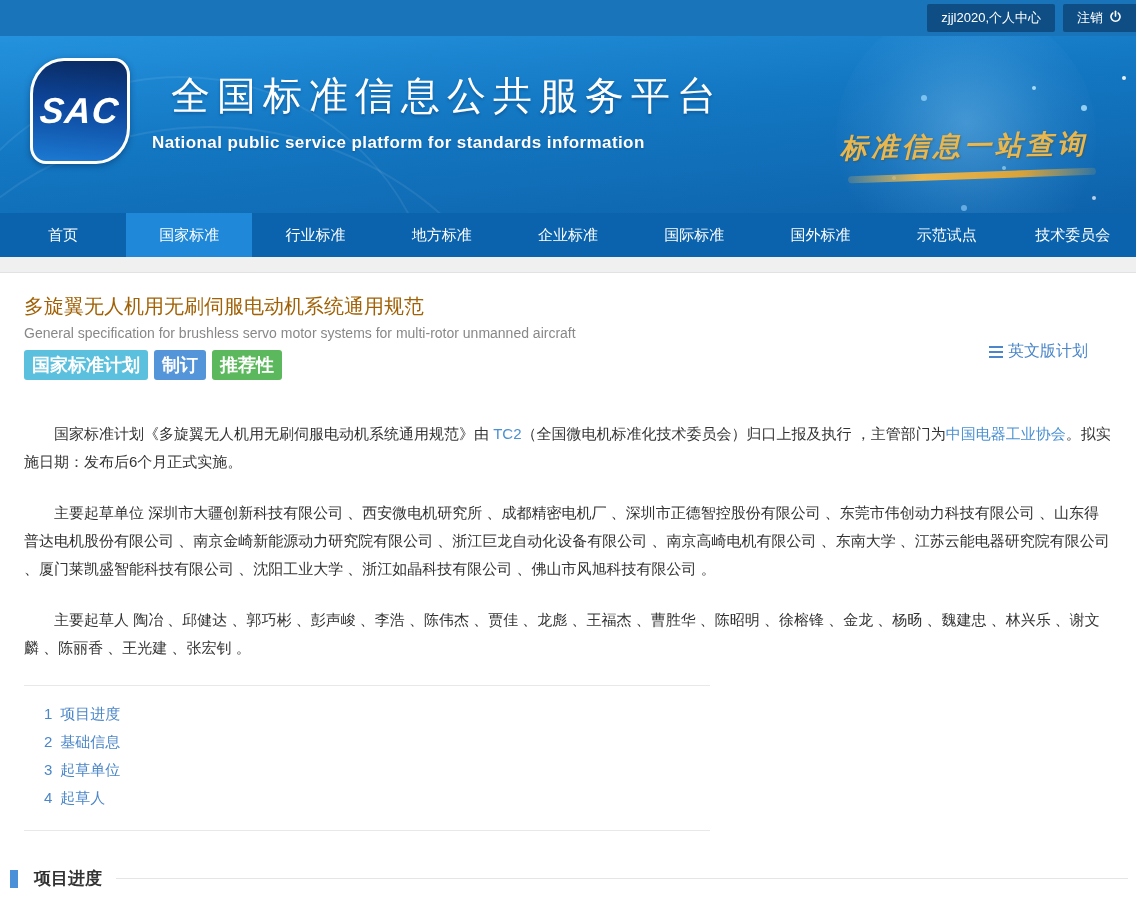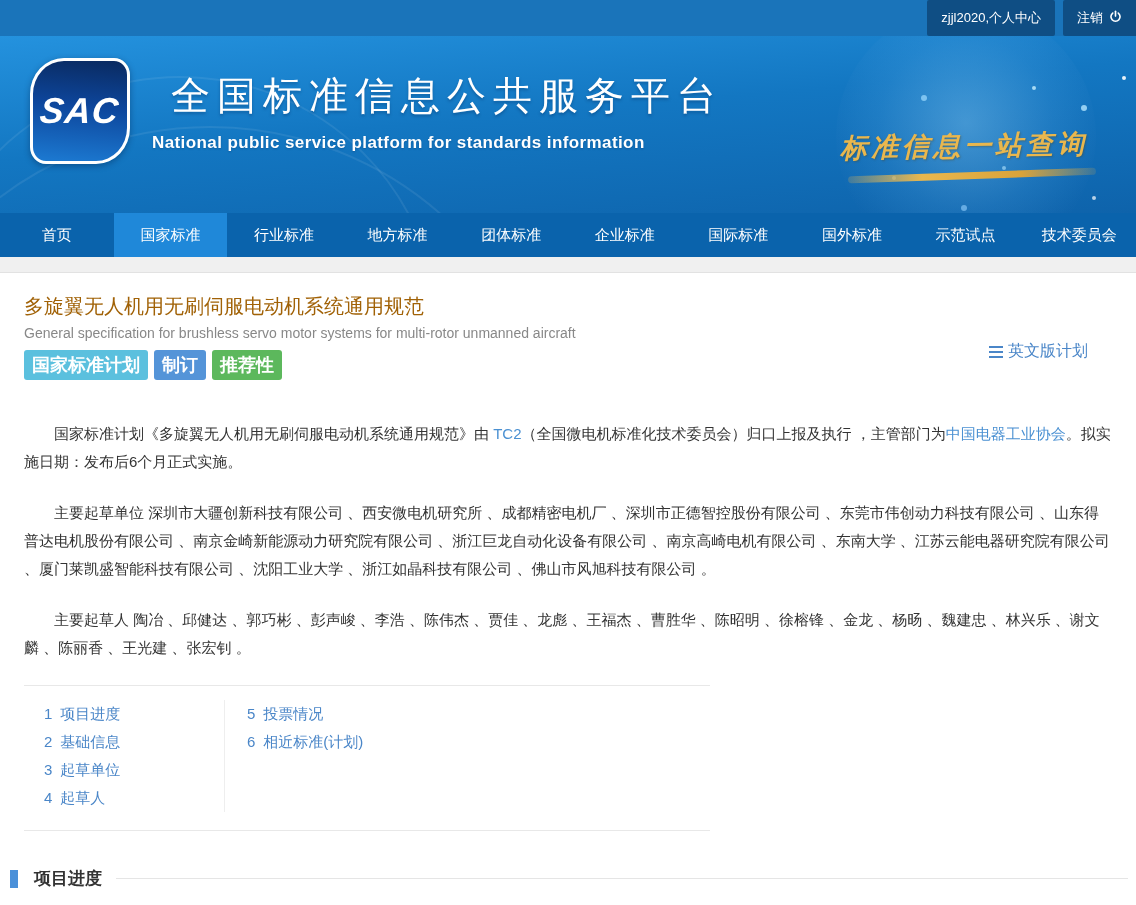--- a/index.html
+++ b/index.html
@@ -1,21 +1,21 @@
 <!DOCTYPE html>
 <html><head>
 <meta charset="utf-8">
 <style>
   * { margin:0; padding:0; box-sizing:border-box; }
   html,body { width:1136px; height:905px; overflow:hidden; background:#fff;
     font-family:"Liberation Sans","DejaVu Sans",sans-serif; }
 
   
   .topbar { height:36px; background:#1a74ba; display:flex; justify-content:flex-end; align-items:center; gap:8px; padding-right:0; }
-  .topbar .tb-btn { height:36px; background:#0f4e84; color:#fff; font-size:13px; display:flex; align-items:center; padding:0 14px; border-radius:2px; cursor:pointer; }
+  .topbar .tb-btn { height:28px; background:#0f4e84; color:#fff; font-size:13px; display:flex; align-items:center; padding:0 14px; border-radius:2px; cursor:pointer; }
   .topbar .tb-btn.logout { margin-right:0; border-radius:2px 0 0 2px; }
   .pw-icon { display:inline-block; margin-left:6px; }
 
   
   .header { position:relative; height:177px; overflow:hidden;
     background:linear-gradient(175deg,#2492de 0%,#1377c2 45%,#0e63ab 100%); }
   .header .arc { position:absolute; border:2px solid rgba(255,255,255,0.08); border-radius:50%; }
   .arc1 { width:520px; height:520px; left:-80px; top:40px; }
   .arc2 { width:700px; height:700px; left:-140px; top:90px; border-color:rgba(255,255,255,0.05); }
   .globe { position:absolute; right:40px; top:-30px; width:260px; height:260px; border-radius:50%;
@@ -114,21 +114,20 @@
   </div>
   <div class="slogan">标准信息一站查询</div>
   <div class="slogan-stroke"></div>
 </div>
 
 <div class="nav">
   <a>首页</a>
   <a class="active">国家标准</a>
   <a>行业标准</a>
   <a>地方标准</a>
-  <a>团体标准</a>
   <a>企业标准</a>
   <a>国际标准</a>
   <a>国外标准</a>
   <a>示范试点</a>
   <a>技术委员会</a>
 </div>
 <div class="band"></div>
 
 <div class="content">
   <div class="title-wrap">
@@ -152,24 +151,20 @@
   </div>
 
   <div class="toc">
     <div class="toc-body">
       <div class="toc-col">
         <div class="toc-item"><span class="num">1</span><span>项目进度</span></div>
         <div class="toc-item"><span class="num">2</span><span>基础信息</span></div>
         <div class="toc-item"><span class="num">3</span><span>起草单位</span></div>
         <div class="toc-item"><span class="num">4</span><span>起草人</span></div>
       </div>
-      <div class="toc-col second">
-        <div class="toc-item"><span class="num">5</span><span>投票情况</span></div>
-        <div class="toc-item"><span class="num">6</span><span>相近标准(计划)</span></div>
-      </div>
     </div>
   </div>
 </div>
 
 <div class="sec-head">
   <div class="sec-square"></div>
   <div class="sec-title">项目进度</div>
   <div class="sec-rule"></div>
 </div>
 

